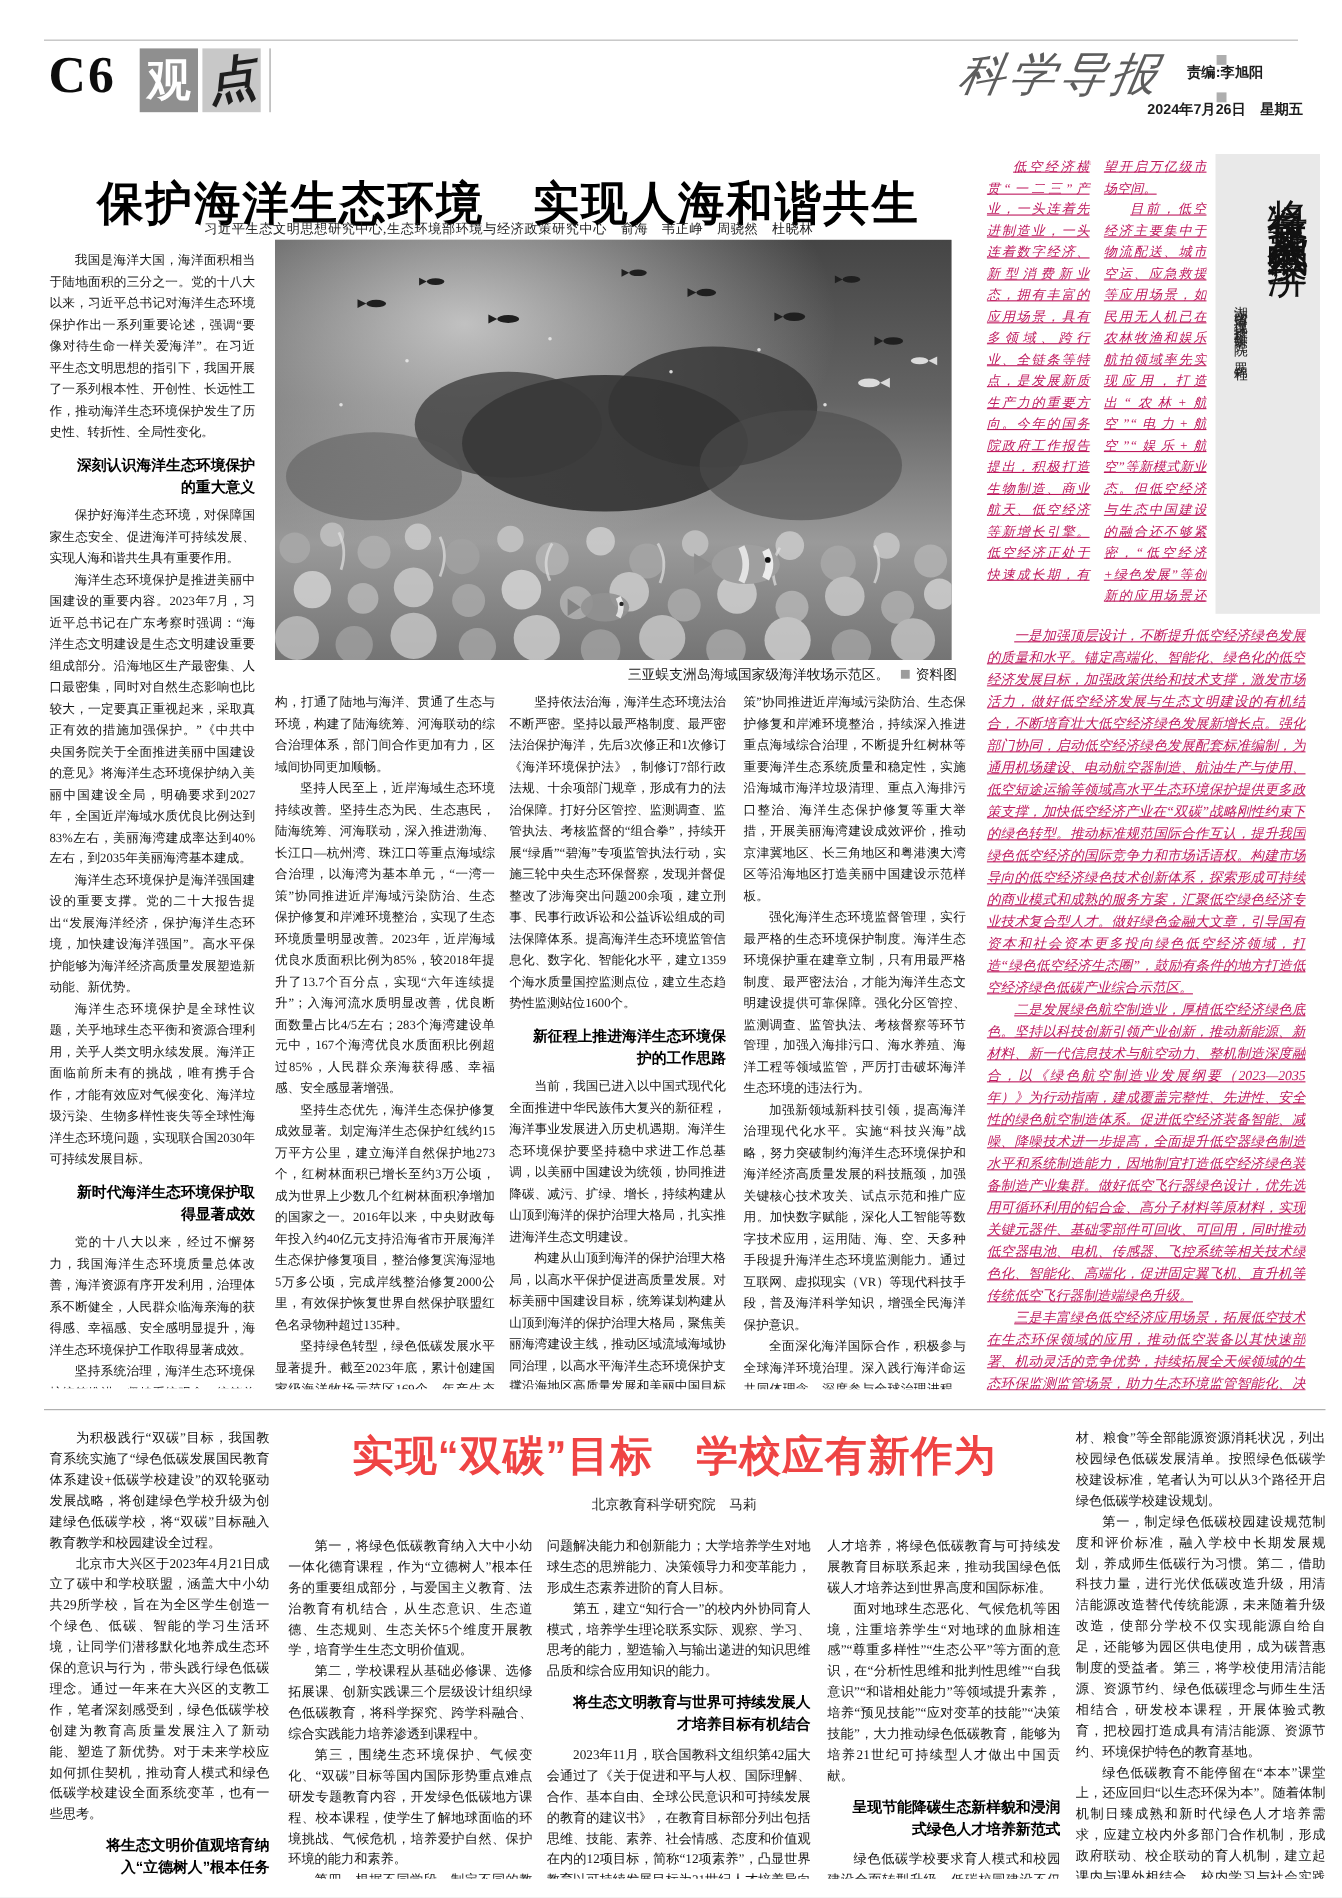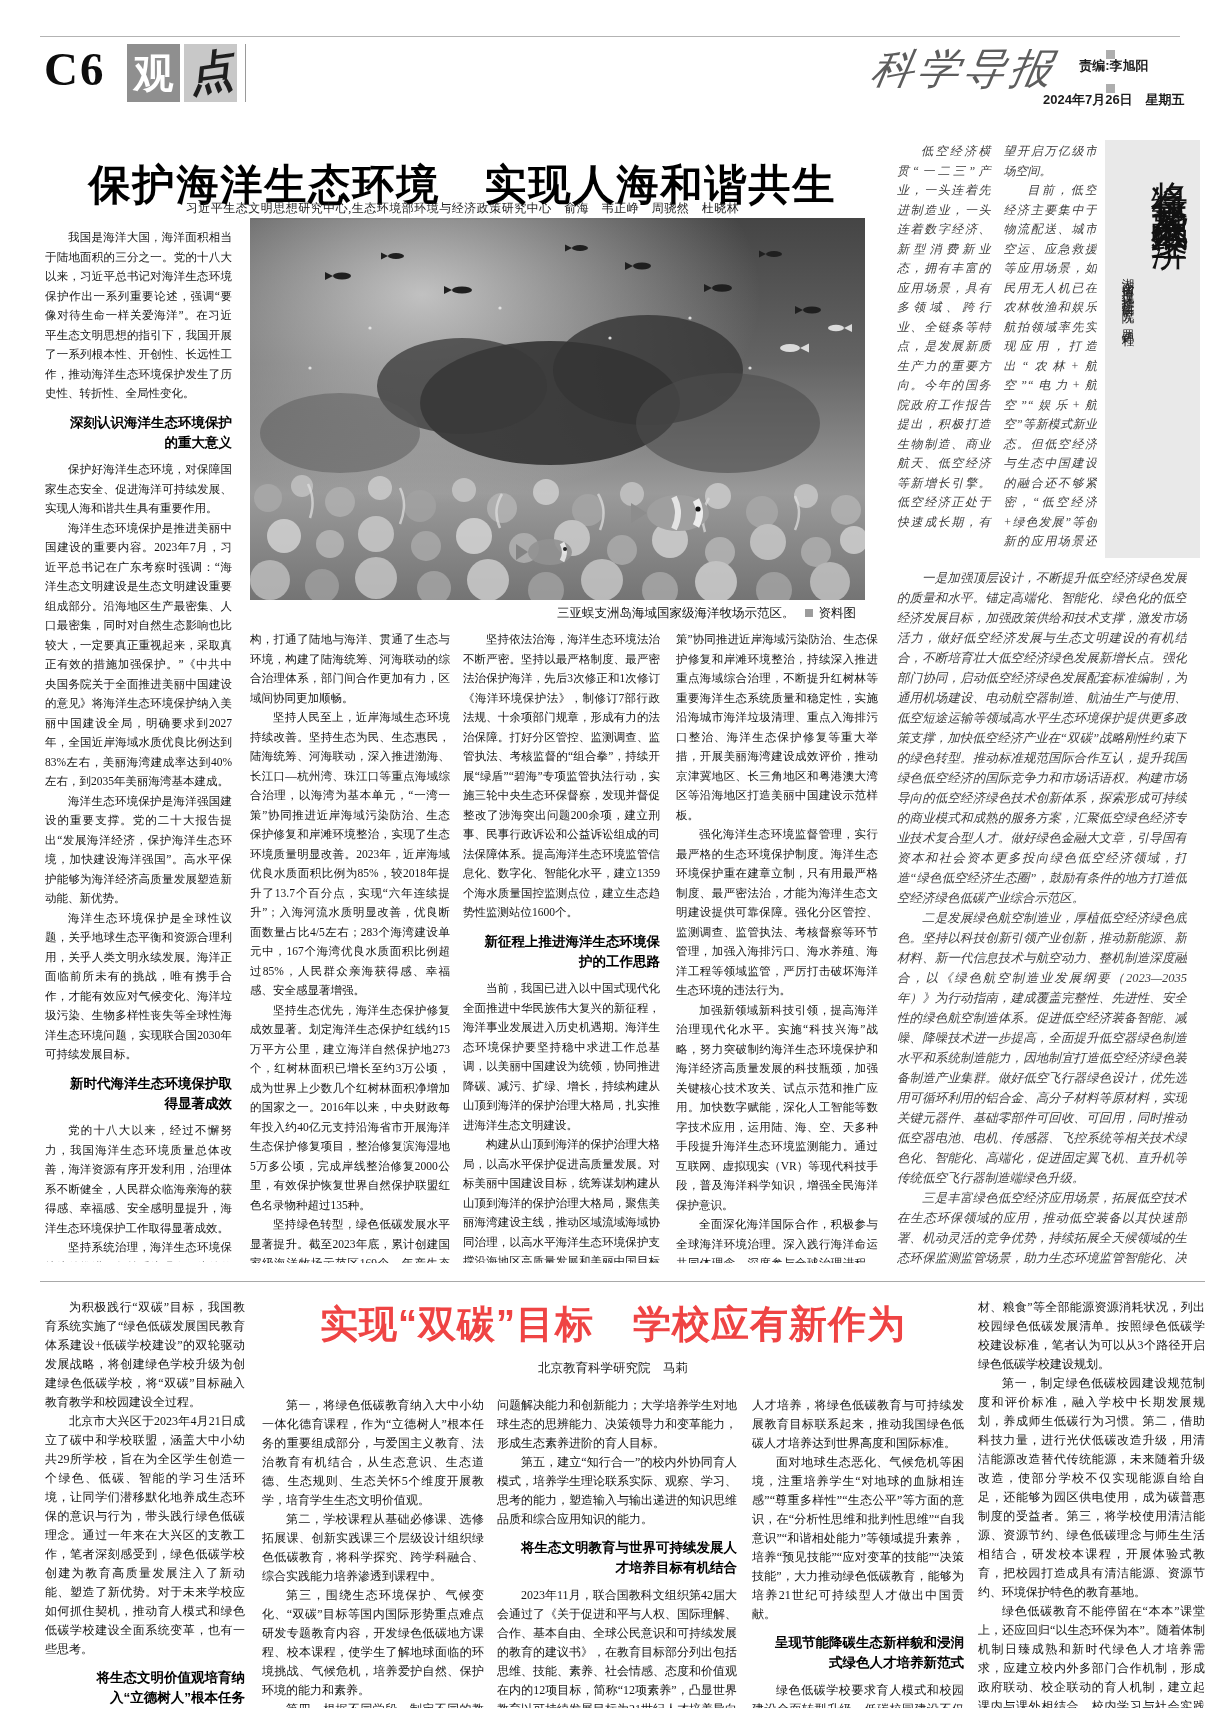--- a/index.html
+++ b/index.html
@@ -23,37 +23,37 @@
   .edition{left:1043px;top:50px;font:bold 13px/1 "Liberation Sans", sans-serif;color:#1c1c1c;}
   .edition .row{display:flex;align-items:center;margin-bottom:12px;white-space:nowrap;flex-direction:column;}
   .sq{display:inline-block;width:9px;height:9px;background:#aeaeae;margin-right:7px;flex:0 0 auto;}
   
   .main-headline{left:45px;top:132px;width:835px;text-align:center;
     font:bold 42px/1.2 "Liberation Sans", sans-serif;color:#000;letter-spacing:2px;white-space:nowrap;}
   .main-byline{left:45px;top:201px;width:835px;text-align:center;
     font:12px/1.3 "Liberation Serif", serif;color:#222;letter-spacing:.5px;}
   .photo{left:250px;top:218px;width:615px;height:382px;background:#666;}
   .photo svg{display:block;}
-  .photo-caption{left:244px;top:606px;width:612px;text-align:right;
+  .photo-caption{left:258px;top:606px;width:612px;text-align:right;
     font:12.5px/1.2 "Liberation Sans", sans-serif;color:#151515;}
   .photo-caption .sq{width:8px;height:8px;background:#9c9c9c;margin:0 6px 0 10px;}
   .col{overflow:hidden;text-align:justify;}
   .main-col{font-size:11.5px;line-height:19.5px;color:#151515;}
   .mc1{left:45px; top:228px;width:187px;height:1034px;}
   .mc2{left:250px;top:630px;width:200px;height:633px;}
   .mc3{left:463px;top:630px;width:197px;height:633px;}
   .mc4{left:676px;top:630px;width:202px;height:633px;}
   .para{margin:0;text-indent:2em;}
   .para.cont{text-indent:0;}
   .subhead{font:bold 13.5px/1.5 "Liberation Sans", sans-serif;color:#000;
     margin:9px 0 7px;text-indent:1.5em;text-align:right;}
   
   .sb-topcols{left:897px;top:142px;width:200px;height:420px;
     column-count:2;column-gap:13px;column-fill:auto;overflow:hidden;}
-  .kai{font-family:"Liberation Serif", serif;font-style:italic;color:#404040;text-align:justify;}
+  .kai{font-family:"Liberation Serif", serif;font-style:italic;color:#be185d;text-align:justify;text-decoration:underline;}
   .sb-topcols .para{font-size:12px;line-height:19.5px;}
   .sb-box{left:1105px;top:140px;width:95px;height:418px;background:#e9e9e9;}
   .sb-title{position:absolute;right:12px;top:12px;writing-mode:vertical-rl;
     font:37px/1 "Liberation Serif", serif;color:#111;letter-spacing:5px;}
   .sb-author{position:absolute;left:15px;top:128px;writing-mode:vertical-rl;
     font:12.5px/1.2 "Liberation Serif", serif;color:#222;letter-spacing:3px;}
   .sb-wide{left:897px;top:568px;width:290px;height:696px;overflow:hidden;}
   .sb-wide .para{font-size:12.5px;line-height:20px;}
   
   .divider{left:40px;top:1281px;width:1165px;height:1px;background:#a8a8a8;}

